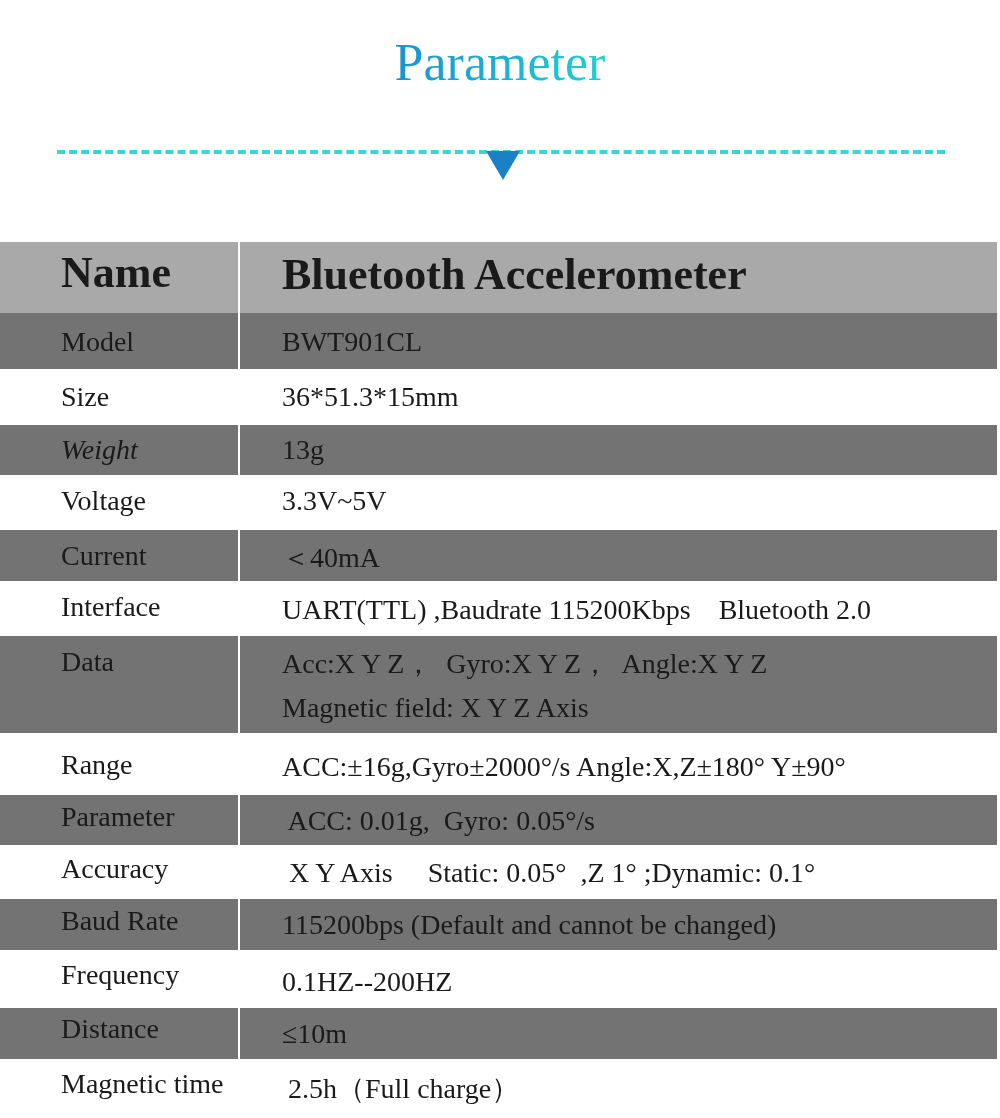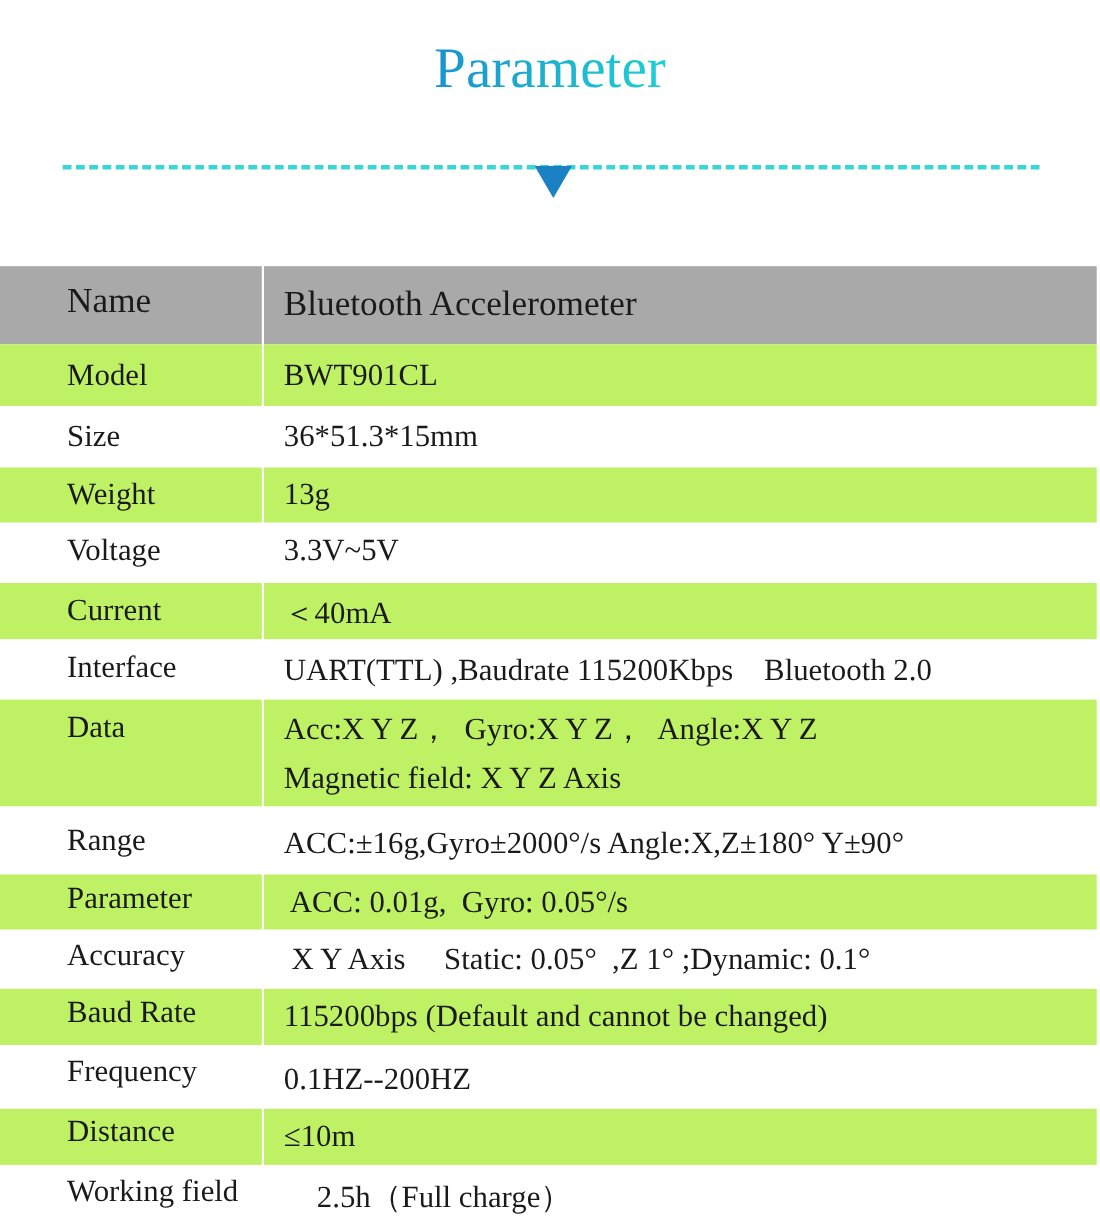--- a/index.html
+++ b/index.html
@@ -5,27 +5,27 @@
   html, body { margin:0; padding:0; background:#ffffff; }
   body { width:1000px; height:1118px; position:relative; overflow:hidden; font-family:"Liberation Serif", "DejaVu Serif", serif; color:#1a1a1a; }
   .title { position:absolute; left:0; top:28px; width:1000px; text-align:center; font-size:52px; line-height:70px;
     background:linear-gradient(90deg,#1a7fc4 0%,#1a8fcc 38%,#20d4d4 62%,#1aa0d0 100%);
     -webkit-background-clip:text; background-clip:text; color:transparent; }
   .divider { position:absolute; left:57px; top:150px; width:888px; height:0; border-top:4px dashed #3ad6d6; }
   .arrow { position:absolute; left:486px; top:151px; width:0; height:0;
     border-left:17px solid transparent; border-right:17px solid transparent; border-top:29px solid #1a82c4; }
   .table { position:absolute; left:0; top:242px; width:1000px; }
   .row { position:absolute; left:0; width:1000px; }
-  .row.gray .cell { background:#bef264; }
+  .row.gray .cell { background:#737373; }
   .row.header .cell { background:#a9a9a9; }
   .cell { position:absolute; top:0; bottom:0; box-sizing:border-box; }
   .cell.name { left:0; width:238px; padding-left:61px; }
-  .cell.value { left:240px; width:757px; padding-left:18px; }
+  .cell.value { left:240px; width:757px; padding-left:42px; }
   .txt { position:absolute; font-size:28px; line-height:32px; white-space:pre; }
-  .header .txt { font-size:32px; line-height:50px; }
+  .header .txt { font-size:44px; line-height:50px;font-weight:bold; }
 </style>
 </head>
 <body>
 
 <div class="title">Parameter</div>
 <div class="divider"></div>
 <div class="arrow"></div>
 
 <div class="table">
 
@@ -51,21 +51,21 @@
     <div class="cell name">
         <span class="txt" style="top:12px;">Size</span>
       </div>
     <div class="cell value">
         <span class="txt" style="top:12px;">36*51.3*15mm</span>
       </div>
   </div>
 
   <div class="row gray" style="top:183px;height:50px;">
     <div class="cell name">
-        <span class="txt" style="top:9px;">Weight</span>
+        <span class="txt" style="top:9px;font-style:italic;">Weight</span>
       </div>
     <div class="cell value">
         <span class="txt" style="top:9px;">13g</span>
       </div>
   </div>
 
   <div class="row" style="top:233px;height:55px;">
     <div class="cell name">
         <span class="txt" style="top:10px;">Voltage</span>
       </div>
@@ -151,20 +151,20 @@
     <div class="cell name">
         <span class="txt" style="top:5px;">Distance</span>
       </div>
     <div class="cell value">
         <span class="txt" style="top:10px;">≤10m</span>
       </div>
   </div>
 
   <div class="row" style="top:817px;height:59px;">
     <div class="cell name">
-        <span class="txt" style="top:9px;">Working field</span>
+        <span class="txt" style="top:9px;">Magnetic time</span>
       </div>
     <div class="cell value" style="padding-left:48px;">
         <span class="txt" style="top:14px;">2.5h（Full charge）</span>
       </div>
   </div>
 
 </div>
 
 </body></html>

